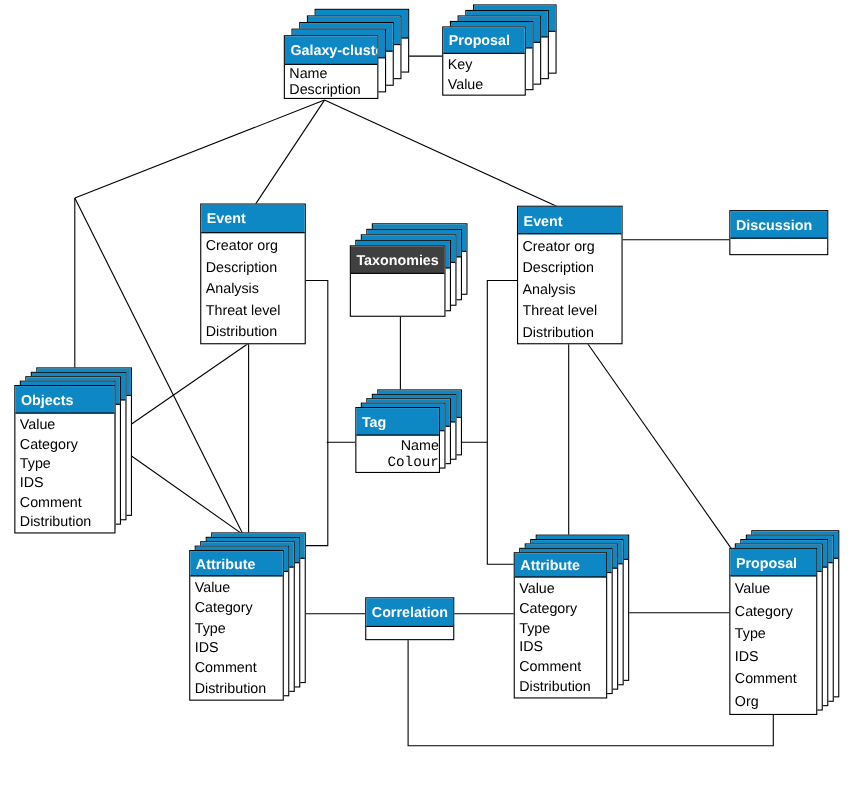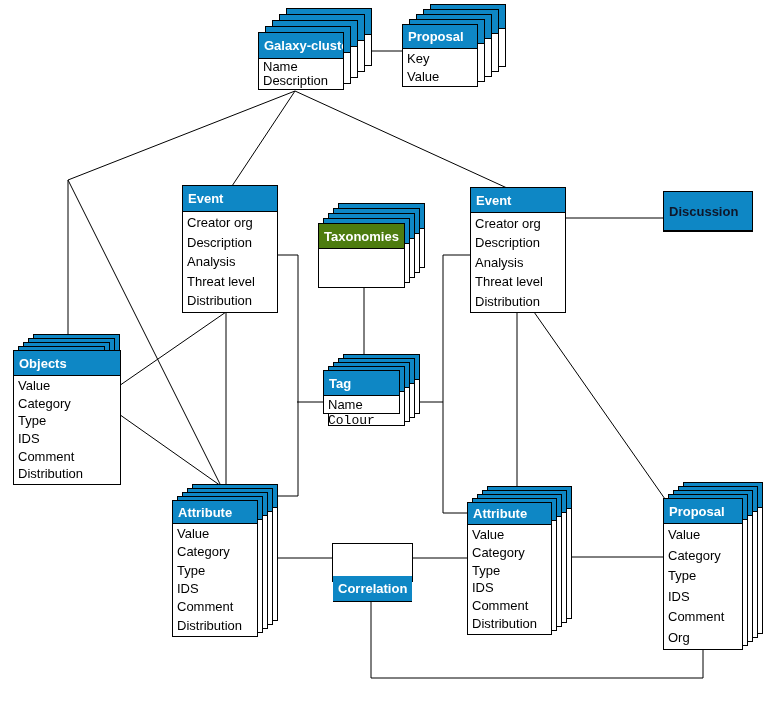--- a/index.html
+++ b/index.html
@@ -135,48 +135,48 @@
     <div class="layer" style="left: 333px; top: 208px; width: 87px; height: 65px; z-index: 3;">
       <div class="hdrstrip" style="height: 25px; background: rgb(14, 135, 197);"></div>
     </div>
     <div class="layer" style="left: 328px; top: 213px; width: 87px; height: 65px; z-index: 4;">
       <div class="hdrstrip" style="height: 25px; background: rgb(14, 135, 197);"></div>
     </div>
     <div class="layer" style="left: 323px; top: 218px; width: 87px; height: 65px; z-index: 5;">
       <div class="hdrstrip" style="height: 25px; background: rgb(14, 135, 197);"></div>
     </div>
     <div class="node" style="left: 318px; top: 223px; width: 87px; height: 65px; z-index: 7;">
-      <div class="hdr" style="height: 25px; background: #4d7c0f; color: rgb(255, 255, 255);">Taxonomies</div>
+      <div class="hdr" style="height: 25px; background: #404040; color: rgb(255, 255, 255);">Taxonomies</div>
     </div>
     <div class="node" style="left: 470px; top: 187px; width: 96px; height: 126px; z-index: 3;">
       <div class="hdr" style="height: 25px; background: rgb(14, 135, 197); color: rgb(255, 255, 255);">Event</div>
       <div class="rows">
         <div class="row" style="line-height: 19.4px;">Creator org</div>
         <div class="row" style="line-height: 19.4px;">Description</div>
         <div class="row" style="line-height: 19.4px;">Analysis</div>
         <div class="row" style="line-height: 19.4px;">Threat level</div>
         <div class="row" style="line-height: 19.4px;">Distribution</div>
       </div>
     </div>
     <div class="node" style="left: 663px; top: 191px; width: 90px; height: 41px; z-index: 3;">
-      <div class="hdr" style="height: 39px; background: rgb(14, 135, 197); color: #0f172a;">Discussion</div>
+      <div class="hdr" style="height: 25px; background: rgb(14, 135, 197); color: #ffffff;">Discussion</div>
     </div>
     <div class="layer" style="left: 33px; top: 334px; width: 87px; height: 135px; z-index: 2;">
       <div class="hdrstrip" style="height: 25px; background: rgb(14, 135, 197);"></div>
     </div>
     <div class="layer" style="left: 28px; top: 338px; width: 87px; height: 135px; z-index: 3;">
       <div class="hdrstrip" style="height: 25px; background: rgb(14, 135, 197);"></div>
     </div>
     <div class="layer" style="left: 23px; top: 342px; width: 87px; height: 135px; z-index: 4;">
       <div class="hdrstrip" style="height: 25px; background: rgb(14, 135, 197);"></div>
     </div>
     <div class="layer" style="left: 18px; top: 346px; width: 87px; height: 135px; z-index: 5;">
       <div class="hdrstrip" style="height: 25px; background: rgb(14, 135, 197);"></div>
     </div>
-    <div class="node" style="left: 13px; top: 350px; width: 108px; height: 135px; z-index: 7;">
+    <div class="node" style="left: 13px; top: 350px; width: 92px; height: 135px; z-index: 7;">
       <div class="hdr" style="height: 25px; background: rgb(14, 135, 197); color: rgb(255, 255, 255);">Objects</div>
       <div class="rows">
         <div class="row" style="line-height: 17.6667px;">Value</div>
         <div class="row" style="line-height: 17.6667px;">Category</div>
         <div class="row" style="line-height: 17.6667px;">Type</div>
         <div class="row" style="line-height: 17.6667px;">IDS</div>
         <div class="row" style="line-height: 17.6667px;">Comment</div>
         <div class="row" style="line-height: 17.6667px;">Distribution</div>
       </div>
     </div>
@@ -185,21 +185,21 @@
     </div>
     <div class="layer" style="left: 338px; top: 358px; width: 77px; height: 60px; z-index: 3;">
       <div class="hdrstrip" style="height: 25px; background: rgb(14, 135, 197);"></div>
     </div>
     <div class="layer" style="left: 333px; top: 362px; width: 77px; height: 60px; z-index: 4;">
       <div class="hdrstrip" style="height: 25px; background: rgb(14, 135, 197);"></div>
     </div>
     <div class="layer" style="left: 328px; top: 366px; width: 77px; height: 60px; z-index: 5;">
       <div class="hdrstrip" style="height: 25px; background: rgb(14, 135, 197);"></div>
     </div>
-    <div class="node" style="left: 323px; top: 370px; width: 77px; height: 44px; z-index: 7;">
+    <div class="node" style="left: 323px; top: 370px; width: 77px; height: 60px; z-index: 7; text-align: right;">
       <div class="hdr" style="height: 25px; background: rgb(14, 135, 197); color: rgb(255, 255, 255);">Tag</div>
       <div class="rows">
         <div class="row" style="line-height: 15.5px;">Name</div>
         <div class="row" style="line-height: 15.5px; font-family: Liberation Mono, monospace;">Colour</div>
       </div>
     </div>
     <div class="layer" style="left: 192px; top: 484px; width: 86px; height: 137px; z-index: 2;">
       <div class="hdrstrip" style="height: 23px; background: rgb(14, 135, 197);"></div>
     </div>
     <div class="layer" style="left: 187px; top: 488px; width: 86px; height: 137px; z-index: 3;">
@@ -216,21 +216,21 @@
       <div class="rows">
         <div class="row" style="line-height: 18.3333px;">Value</div>
         <div class="row" style="line-height: 18.3333px;">Category</div>
         <div class="row" style="line-height: 18.3333px;">Type</div>
         <div class="row" style="line-height: 18.3333px;">IDS</div>
         <div class="row" style="line-height: 18.3333px;">Comment</div>
         <div class="row" style="line-height: 18.3333px;">Distribution</div>
       </div>
     </div>
     <div class="node" style="left: 332px; top: 543px; width: 81px; height: 39px; z-index: 3;">
-      <div class="hdr" style="height: 26px; background: rgb(14, 135, 197); color: rgb(255, 255, 255); margin-top: 32px;">Correlation</div>
+      <div class="hdr" style="height: 26px; background: rgb(14, 135, 197); color: rgb(255, 255, 255);">Correlation</div>
     </div>
     <div class="layer" style="left: 487px; top: 486px; width: 85px; height: 133px; z-index: 2;">
       <div class="hdrstrip" style="height: 22px; background: rgb(14, 135, 197);"></div>
     </div>
     <div class="layer" style="left: 482px; top: 490px; width: 85px; height: 133px; z-index: 3;">
       <div class="hdrstrip" style="height: 22px; background: rgb(14, 135, 197);"></div>
     </div>
     <div class="layer" style="left: 477px; top: 494px; width: 85px; height: 133px; z-index: 4;">
       <div class="hdrstrip" style="height: 22px; background: rgb(14, 135, 197);"></div>
     </div>

